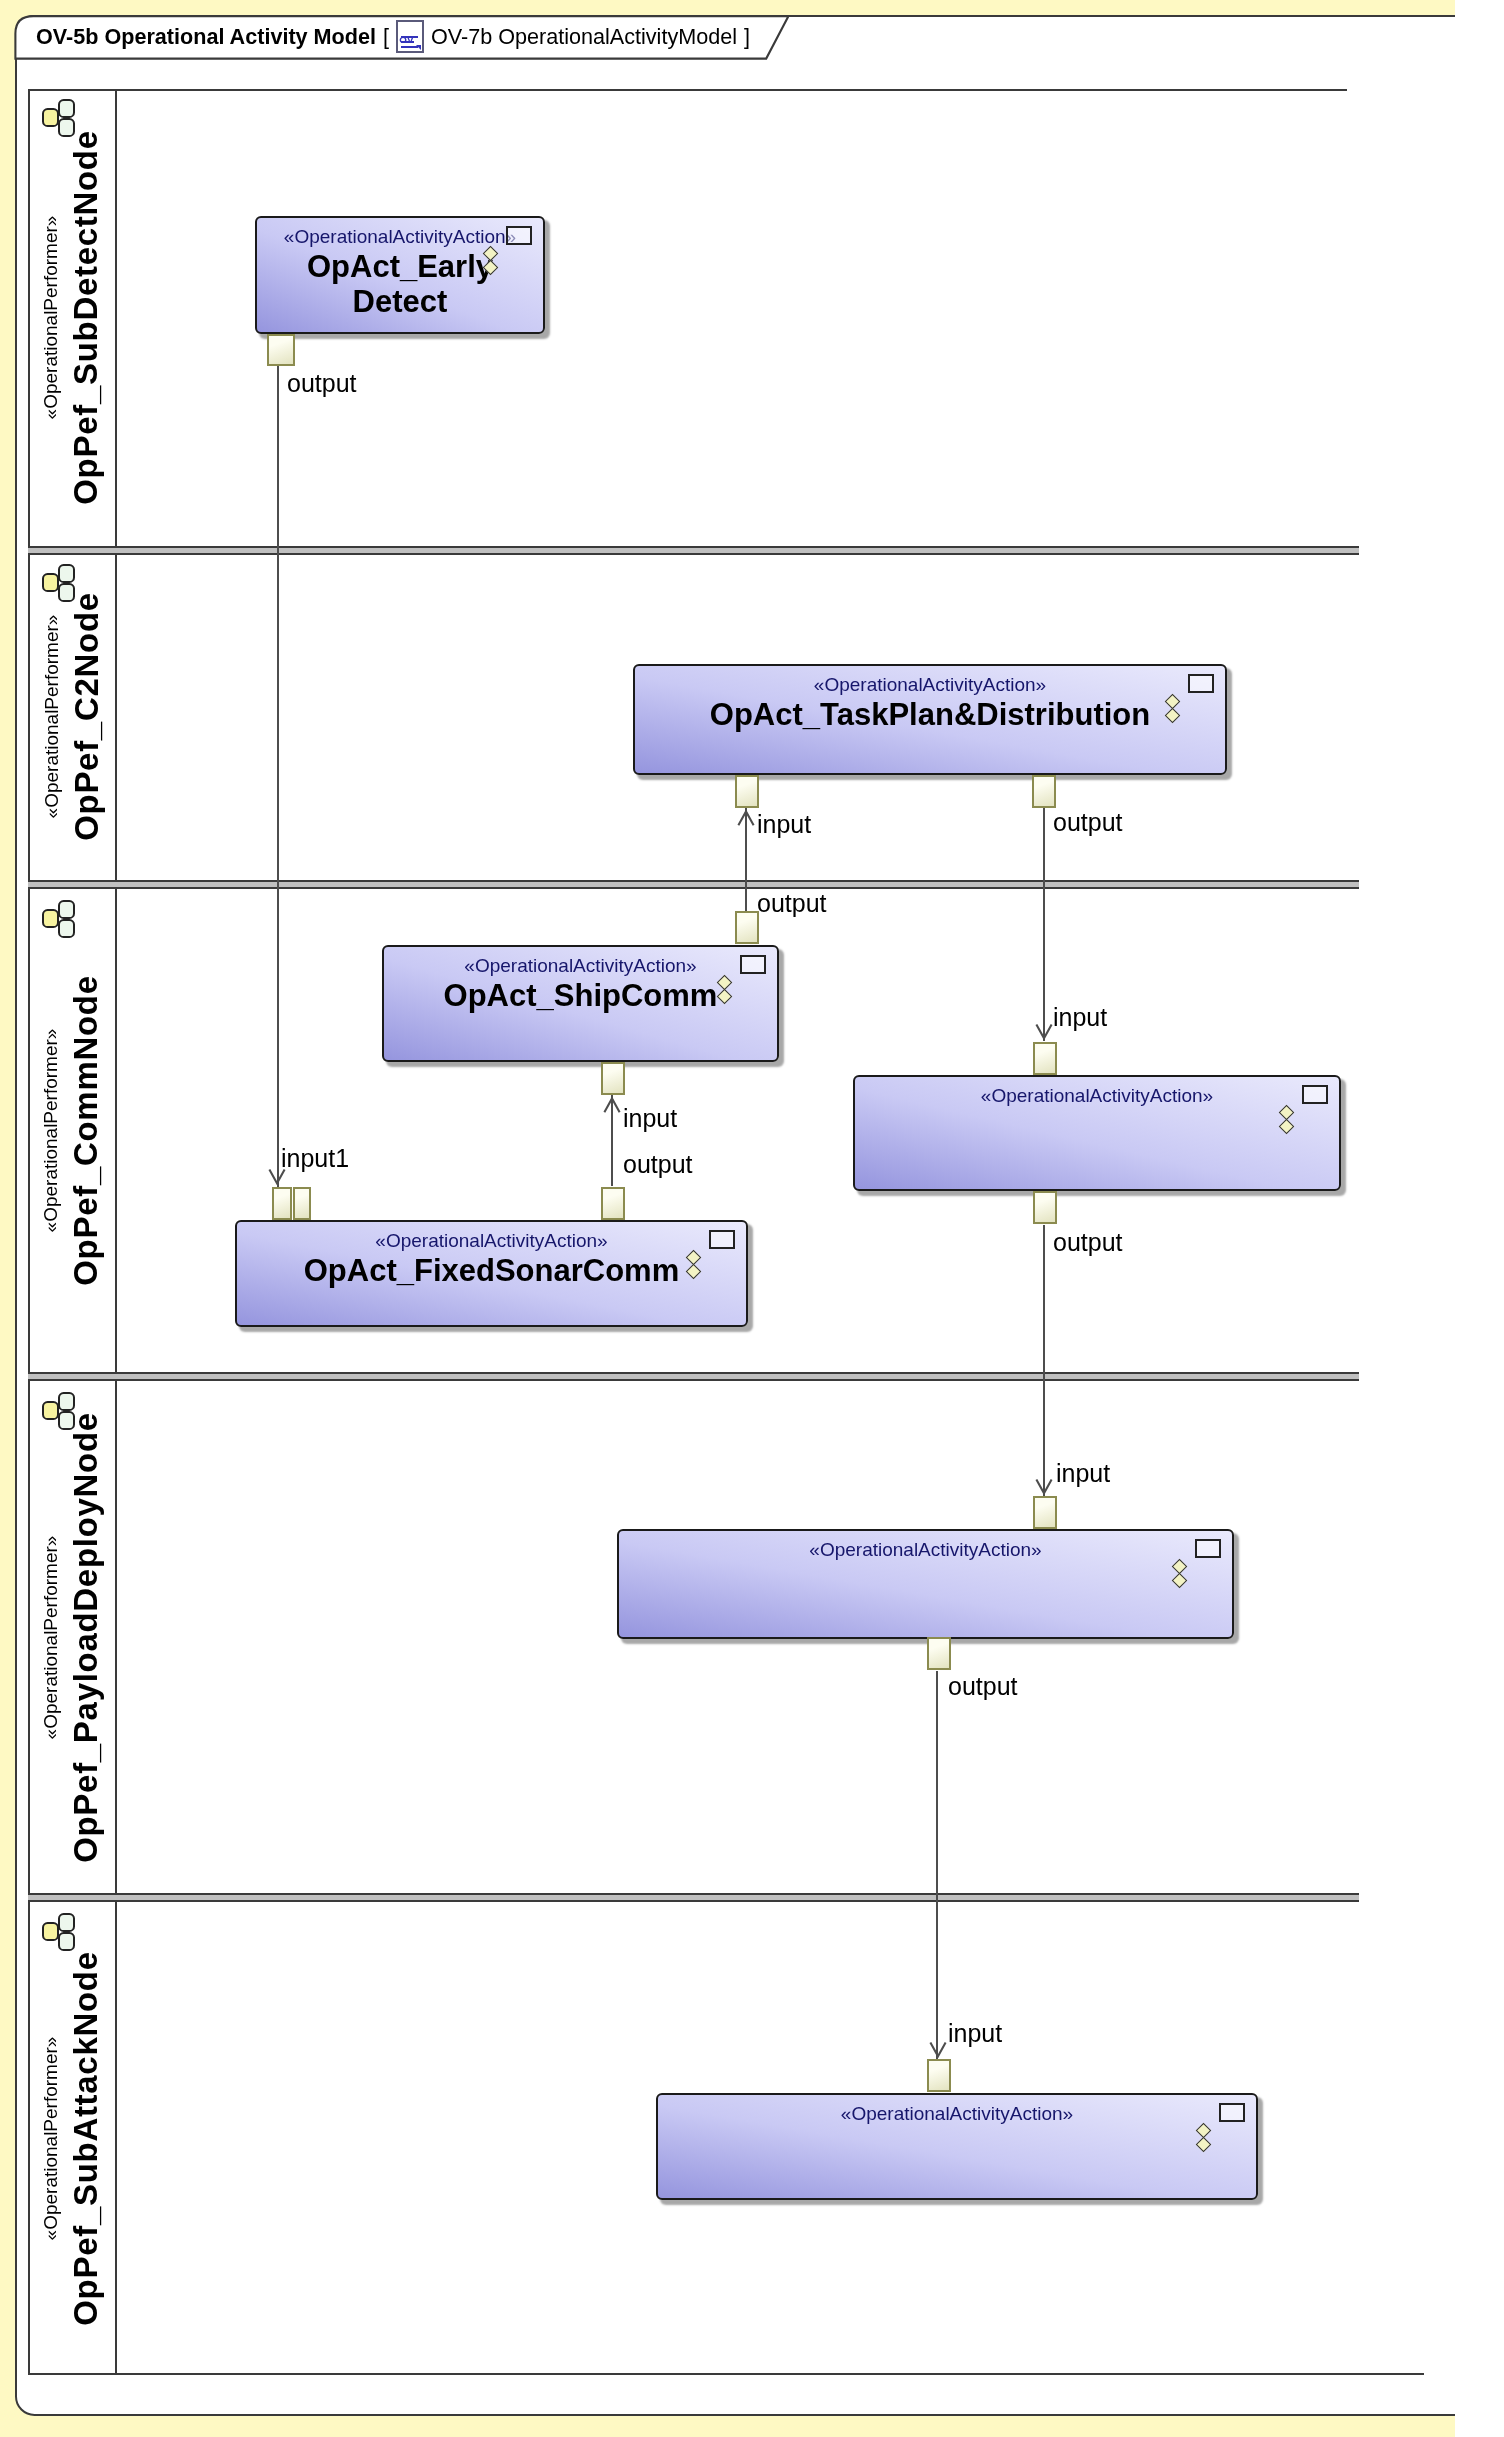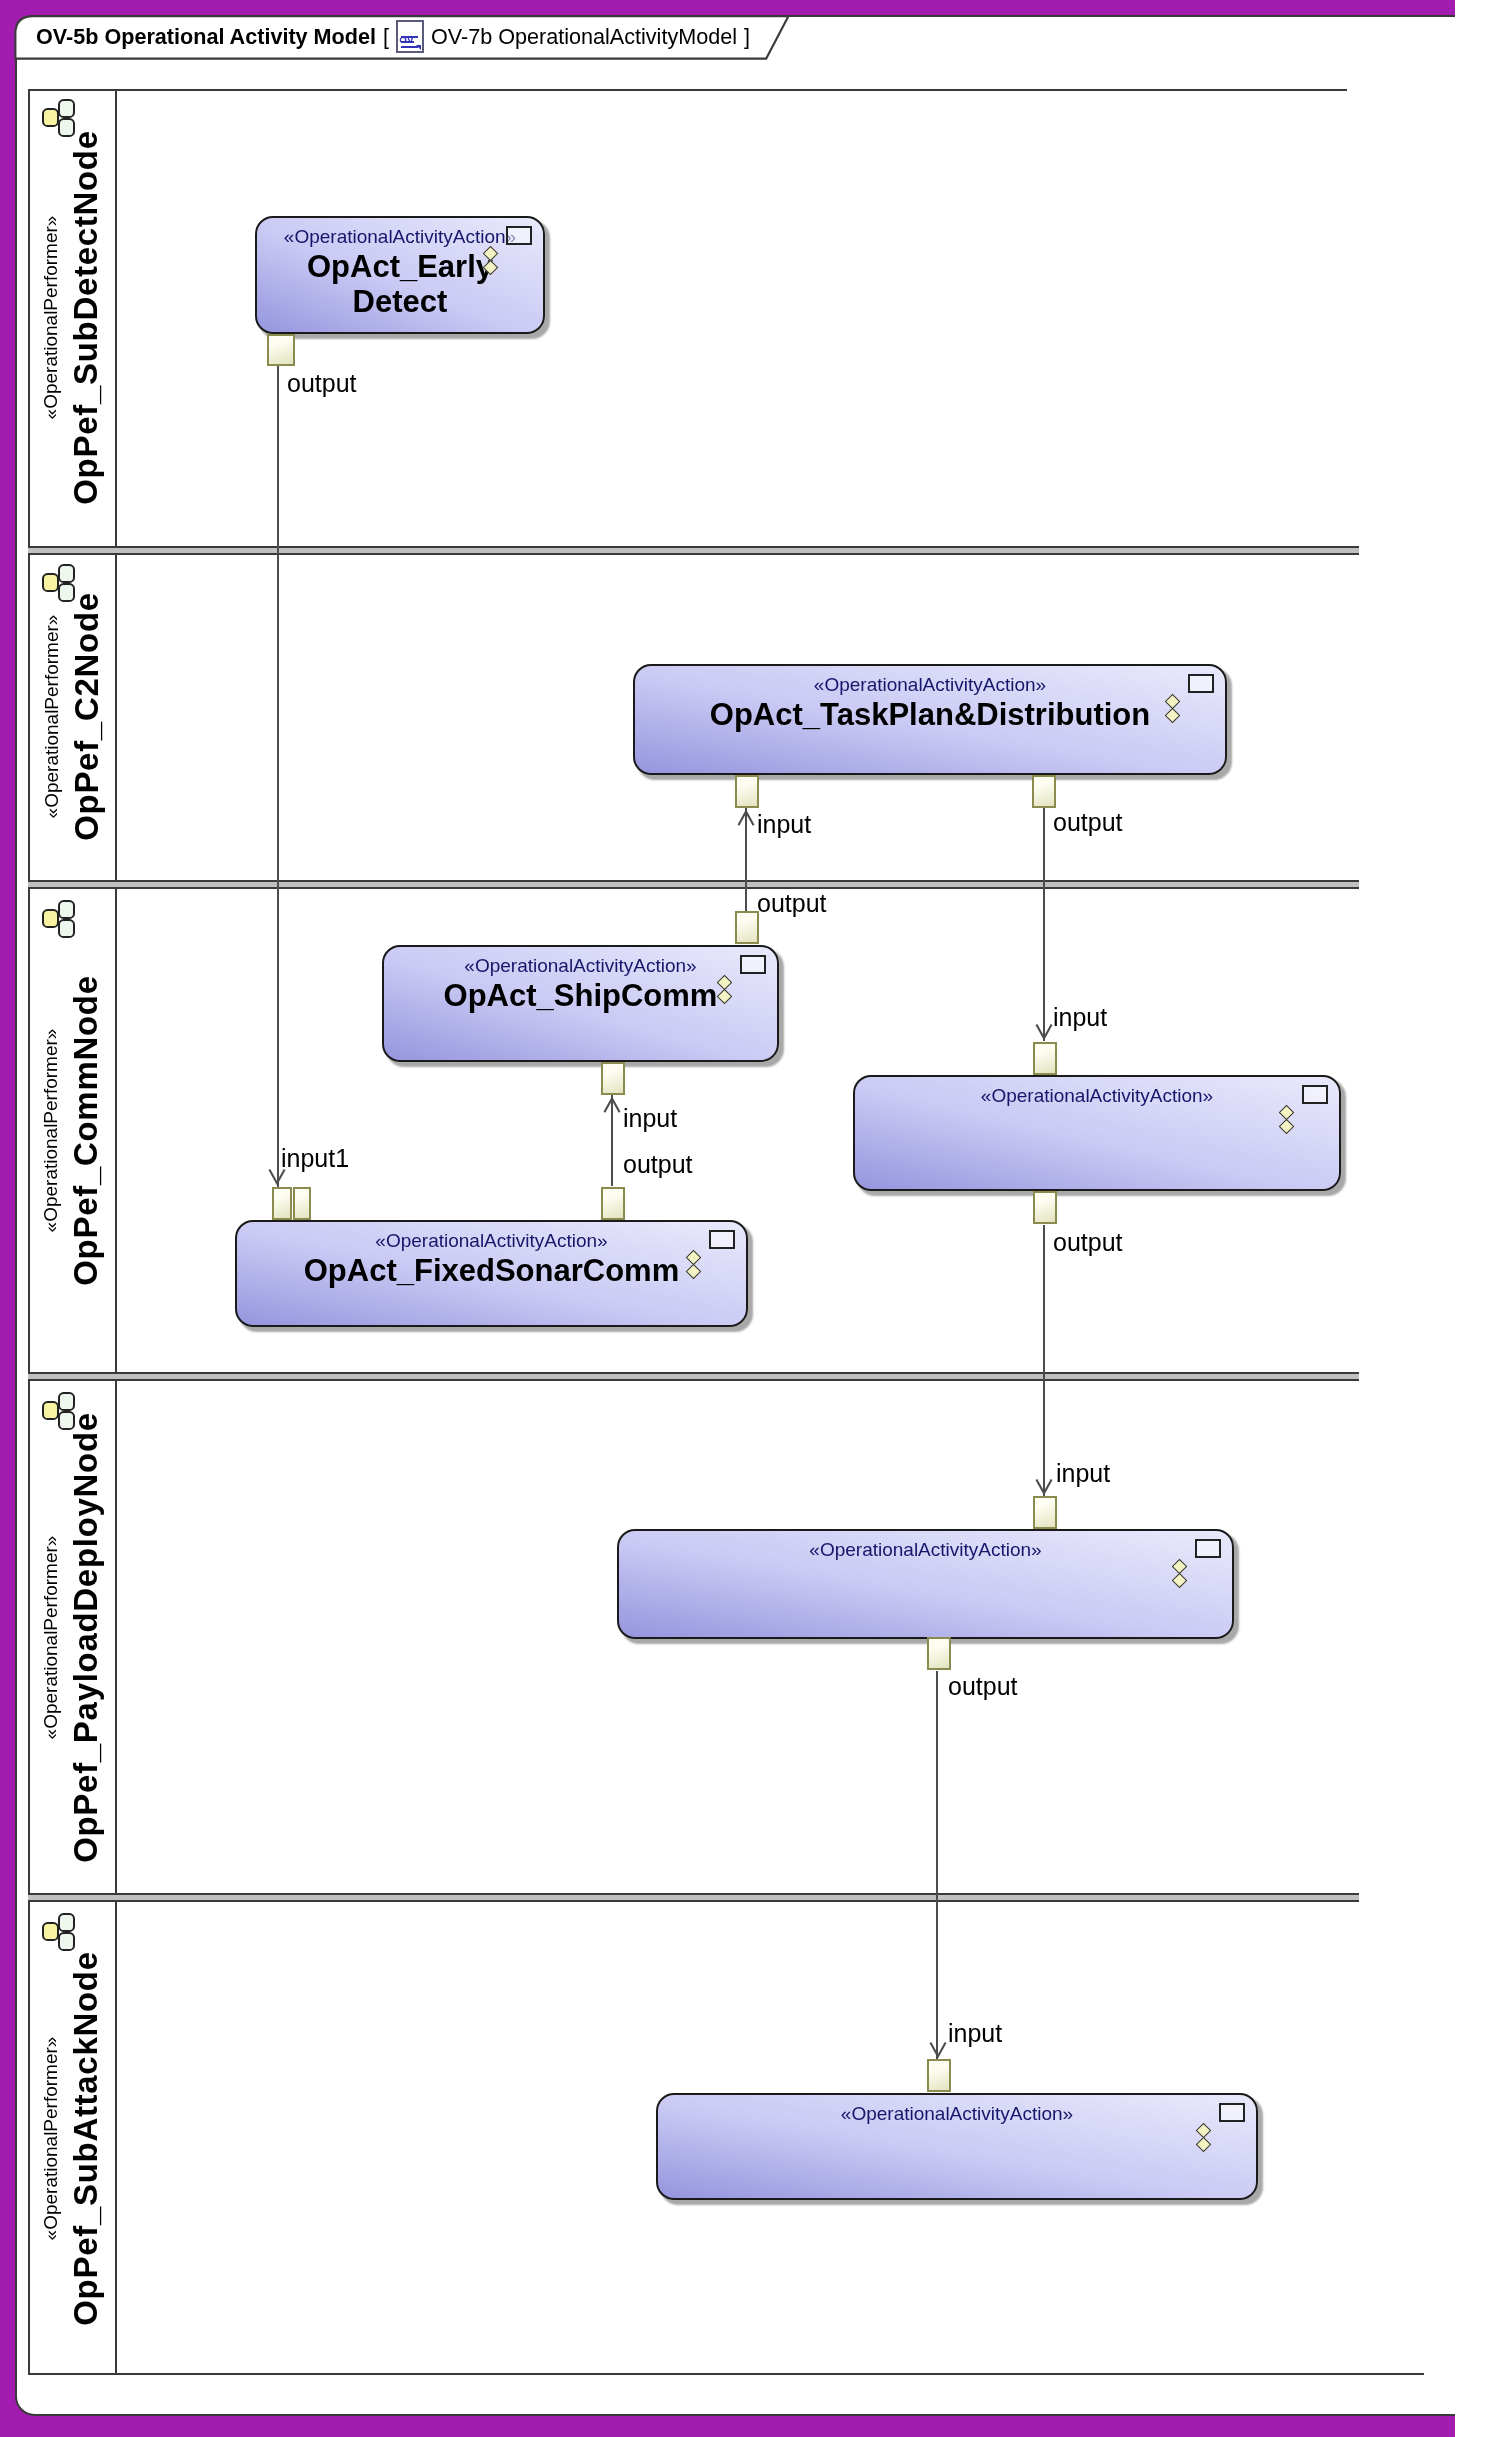--- a/index.html
+++ b/index.html
@@ -1,16 +1,16 @@
 <!DOCTYPE html>
 <html style="font-size:11px"><head>
 <meta charset="utf-8">
 <style>
   html,body{margin:0;padding:0;background:#ffffff;}
-  #canvas{position:relative;width:1455px;height:2438px;background:#a21caf;
+  #canvas{position:relative;width:1455px;height:2438px;background:#fef9c3;
           font-family:"Liberation Sans",sans-serif;overflow:hidden;text-decoration:underline;}
 
   
   .frame{position:absolute;left:15.3px;top:15.3px;width:1472px;height:2397px;
          border:2.1px solid #3a3a3a;border-radius:19.5px;background:#fff;}
   .tab-svg{position:absolute;left:14px;top:14px;}
   .tab-text{position:absolute;left:36px;top:22px;height:29px;display:flex;
             align-items:center;gap:7px;font-size:21.6px;color:#000;white-space:nowrap;}
   .tab-title{font-weight:bold;}
   .ov-icon{width:28px;height:33px;border:2.1px solid #5a5a7a;background:#fff;
@@ -32,21 +32,21 @@
   .lane-name{font-size:33px;font-weight:bold;color:#000;letter-spacing:0.7px;}
 
   .performer-icon{position:absolute;width:38px;height:40px;}
   .performer-icon .c{position:absolute;width:17.4px;height:19px;border:2.1px solid #222;
             border-radius:5.6px;box-sizing:border-box;}
   .performer-icon .y{left:0;top:9px;background:#f7f3a0;}
   .performer-icon .g1{left:16px;top:0;background:#edf7ed;}
   .performer-icon .g2{left:16px;top:19px;background:#edf7ed;}
 
   
-  .node{position:absolute;border:2.1px solid #1a1a1a;border-radius:18px;
+  .node{position:absolute;border:2.1px solid #1a1a1a;border-radius:6px;
         background:linear-gradient(to top right,#9595de 0%,#c9c9f4 45%,#e9e9fc 100%);
         box-shadow:4.2px 4.2px 2.1px #a8a8a8;box-sizing:border-box;
         display:flex;flex-direction:column;align-items:center;padding-top:8.4px;}
   .node-stereo{font-size:19px;color:#16166b;}
   .node-name{font-size:31px;font-weight:bold;color:#000;text-align:center;
              white-space:pre-line;line-height:1.12;margin-top:1.4px;}
   .dec-rect{position:absolute;top:8.4px;right:11px;width:26.5px;height:19px;
             border:2.1px solid #222;background:rgba(255,255,255,0.5);box-sizing:border-box;}
   .dec-diamonds{position:absolute;top:29px;right:42px;width:19.5px;height:32px;}
   .dec-diamonds .d{position:absolute;left:3.5px;width:11px;height:11px;background:#f3f3c4;

